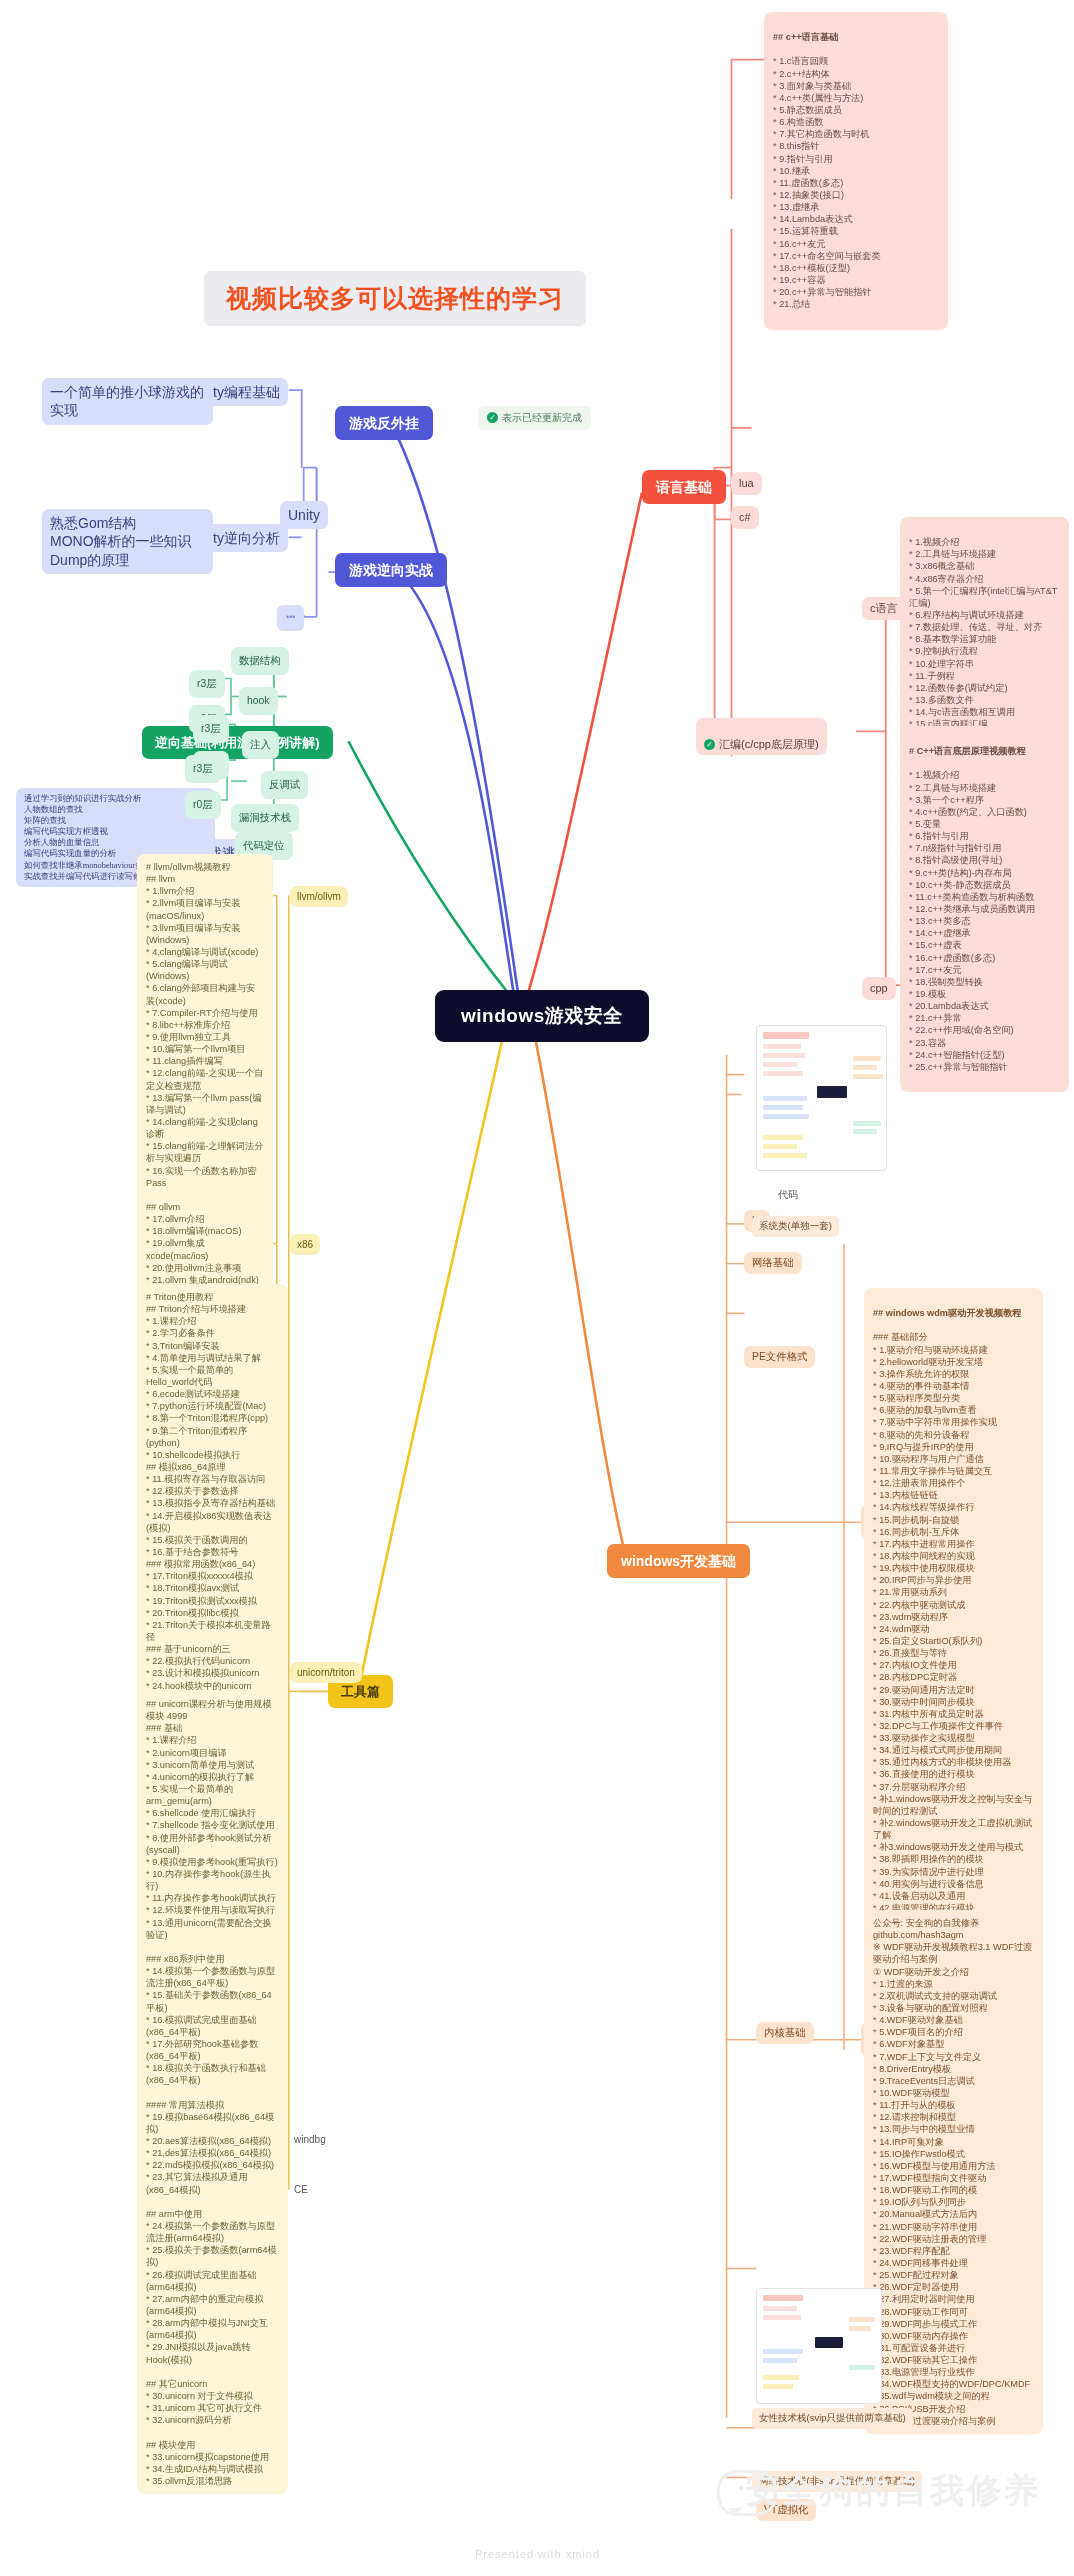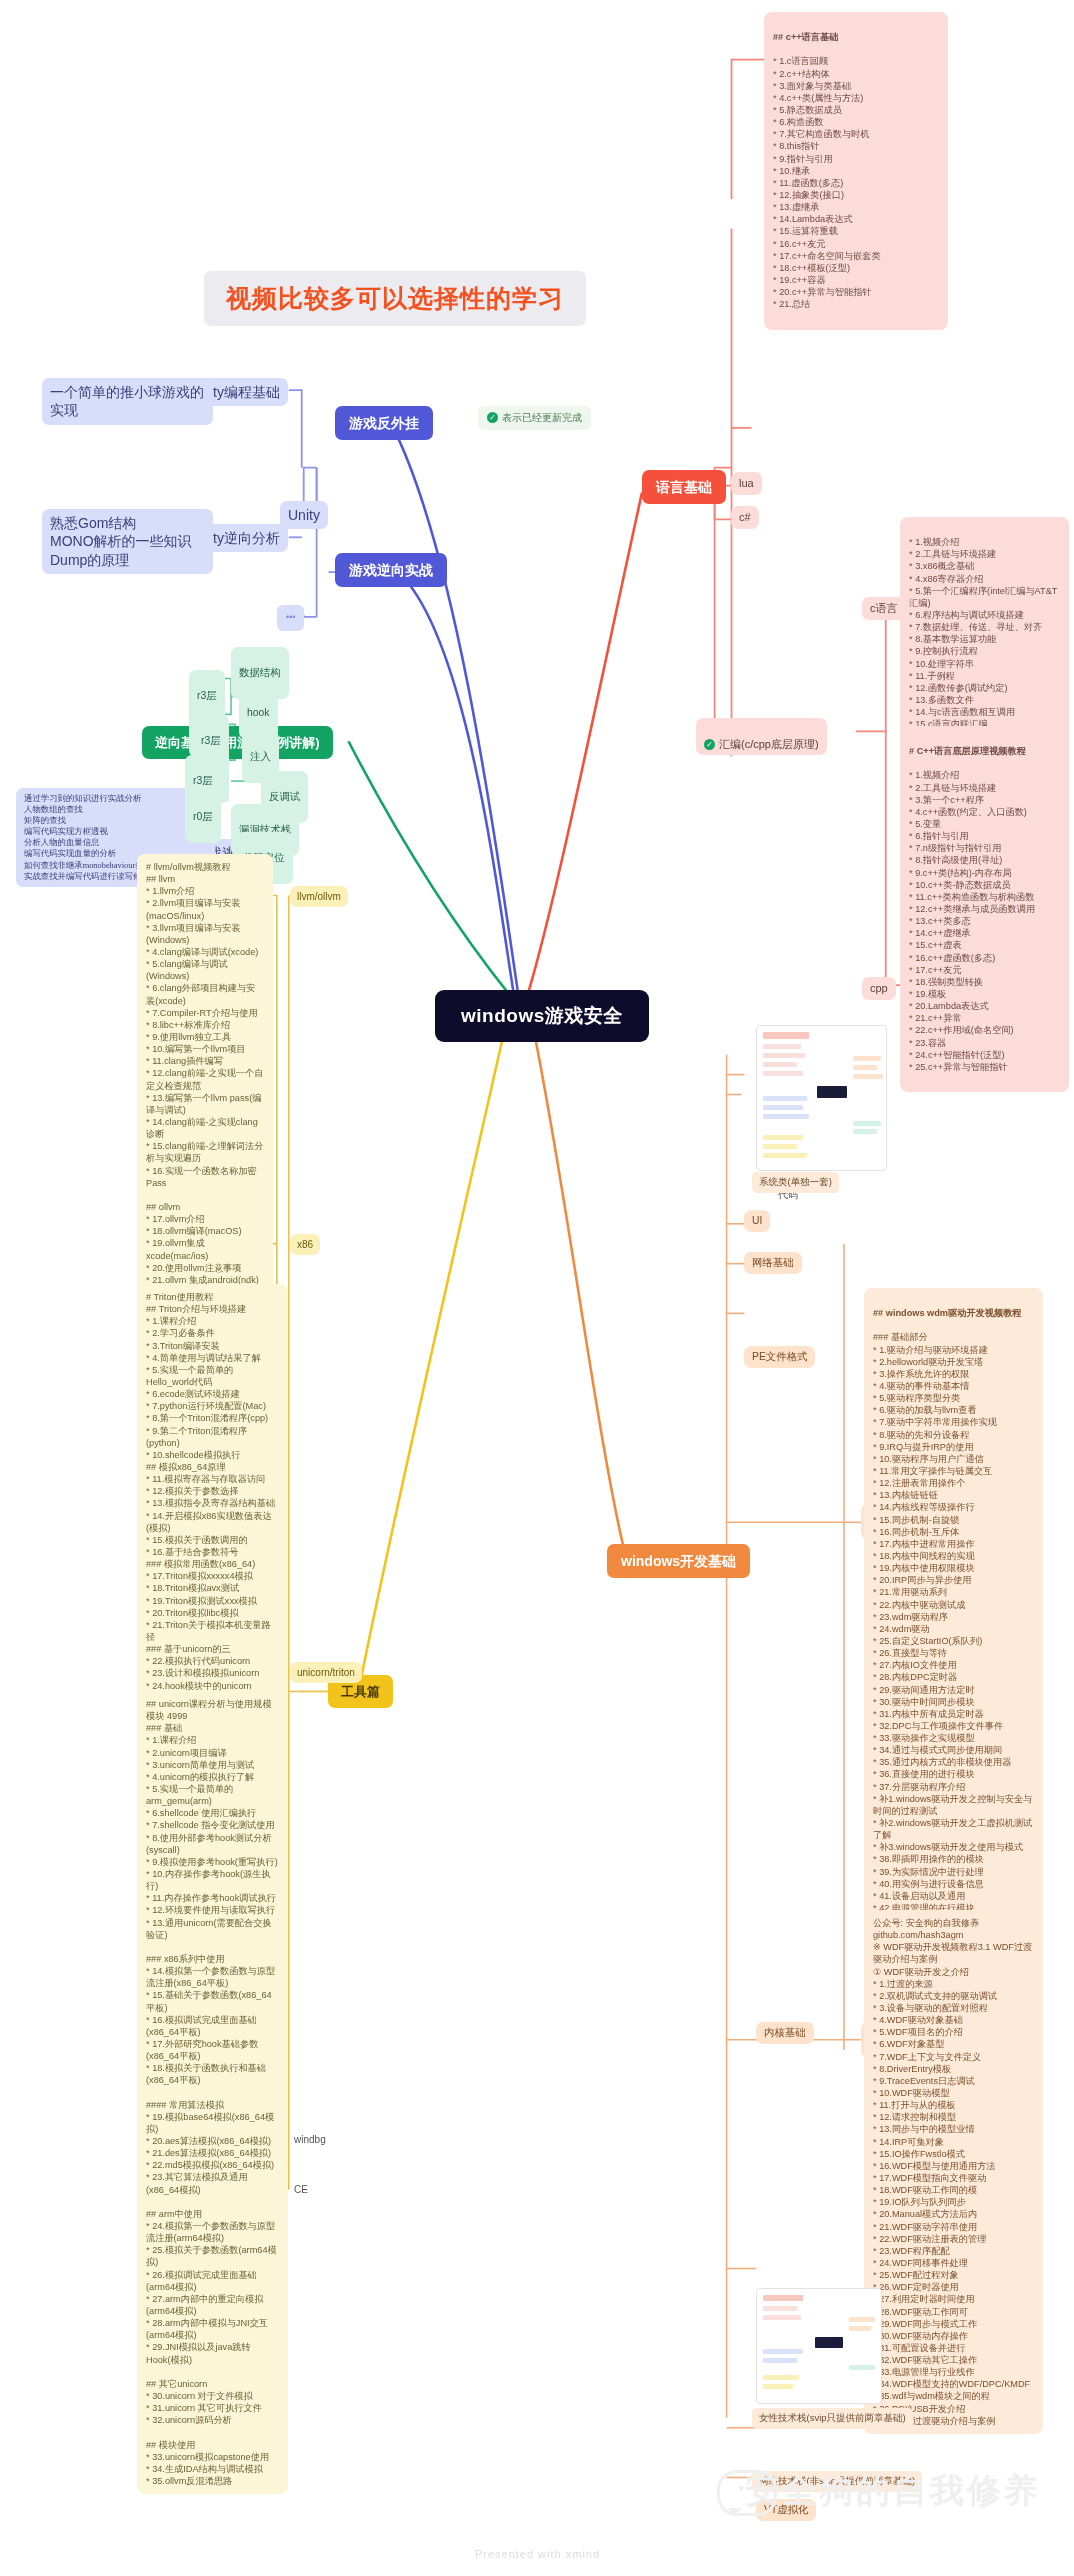--- a/index.html
+++ b/index.html
@@ -17,21 +17,21 @@
   .root{position:absolute;background:#0d0d2b;color:#fff;border-radius:9px;
         font-size:19px;padding:13px 26px;font-weight:600;letter-spacing:0.5px;}
 
   
   .b-red    {background:#f4503c;color:#fff;font-weight:bold;font-size:14px;padding:8px 14px;}
   .b-redlt  {background:#fbdcd8;color:#5d4038;font-size:11px;padding:4px 8px;}
   .b-redpanel{background:#fbdcd8;color:#6d4b44;font-size:9.2px;padding:7px 9px;border-radius:8px;}
   .b-blue   {background:#5058d8;color:#fff;font-weight:bold;font-size:14px;padding:8px 14px;}
   .b-bluelt {background:#d8ddfa;color:#3a3f7a;font-size:14px;padding:5px 8px;}
   .b-green  {background:#13a463;color:#fff;font-weight:bold;font-size:13px;padding:8px 13px;}
-  .b-greenlt{background:#d6f2e4;color:#24604a;font-size:10.4px;padding:19px 8px;}
+  .b-greenlt{background:#d6f2e4;color:#24604a;font-size:10.4px;padding:7px 8px;}
   .b-yellow {background:#f2c41b;color:#4a3c00;font-weight:bold;font-size:13px;padding:8px 13px;}
   .b-yellowpanel{background:#fbf6d8;color:#6b6134;font-size:9.2px;padding:7px 9px;border-radius:8px;}
   .b-yellowlt{background:#fbf0b8;color:#6b5c10;font-size:10px;padding:4px 7px;}
   .b-orange {background:#f0893e;color:#fff;font-weight:bold;font-size:14px;padding:8px 14px;}
   .b-orangelt{background:#fde2cc;color:#7a4a22;font-size:10.4px;padding:4px 8px;}
   .b-orangepanel{background:#fdead9;color:#7a512c;font-size:9.2px;padding:7px 9px;border-radius:8px;}
   .b-plain  {background:transparent;color:#555;font-size:10px;padding:2px 4px;}
   .b-greyPill{background:#d8ddfa;color:#7b86d8;font-size:9px;padding:7px 9px;border-radius:6px;}
 
   .chk{display:inline-block;width:11px;height:11px;border-radius:50%;
@@ -528,21 +528,21 @@
     <i style="left:6px;top:88px;width:46px;height:5px;background:#d9e2fb;"></i>
     <i style="left:96px;top:30px;width:28px;height:5px;background:#fde2cc;"></i>
     <i style="left:96px;top:39px;width:24px;height:5px;background:#fde2cc;"></i>
     <i style="left:96px;top:48px;width:30px;height:5px;background:#fde2cc;"></i>
     <i style="left:96px;top:95px;width:28px;height:5px;background:#d6f2e4;"></i>
     <i style="left:96px;top:103px;width:24px;height:5px;background:#d6f2e4;"></i>
     <i style="left:6px;top:109px;width:40px;height:5px;background:#fbf0b8;"></i>
     <i style="left:6px;top:118px;width:34px;height:5px;background:#fbf0b8;"></i>
     <i style="left:6px;top:127px;width:44px;height:5px;background:#fbf0b8;"></i>
   </div>
-  <div class="caption" style="left:752px;top:1172px;">系统类(单独一套)</div>
+  <div class="caption" style="left:752px;top:1216px;">系统类(单独一套)</div>
 
   <div class="thumb" style="left:756px;top:2288px;width:124px;height:114px;">
     <i style="left:6px;top:6px;width:40px;height:6px;background:#f7c7c0;"></i>
     <i style="left:6px;top:17px;width:34px;height:5px;background:#fae0dc;"></i>
     <i style="left:6px;top:26px;width:38px;height:5px;background:#fae0dc;"></i>
     <i style="left:58px;top:48px;width:28px;height:11px;background:#1b1b3a;"></i>
     <i style="left:6px;top:60px;width:40px;height:5px;background:#d9e2fb;"></i>
     <i style="left:6px;top:69px;width:34px;height:5px;background:#d9e2fb;"></i>
     <i style="left:92px;top:28px;width:26px;height:5px;background:#fde2cc;"></i>
     <i style="left:92px;top:37px;width:22px;height:5px;background:#fde2cc;"></i>

